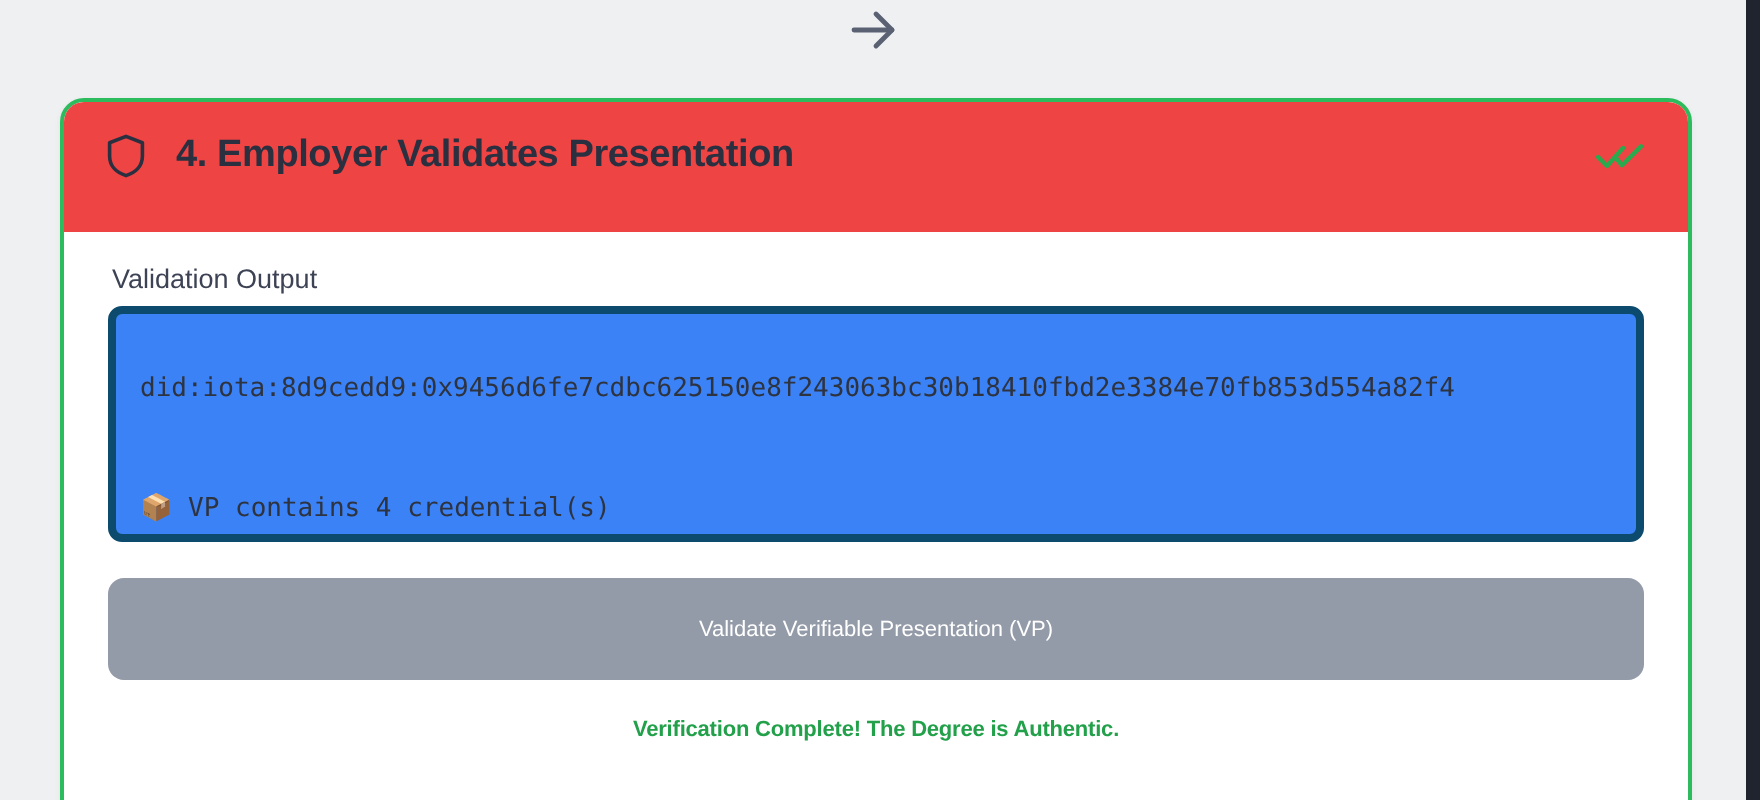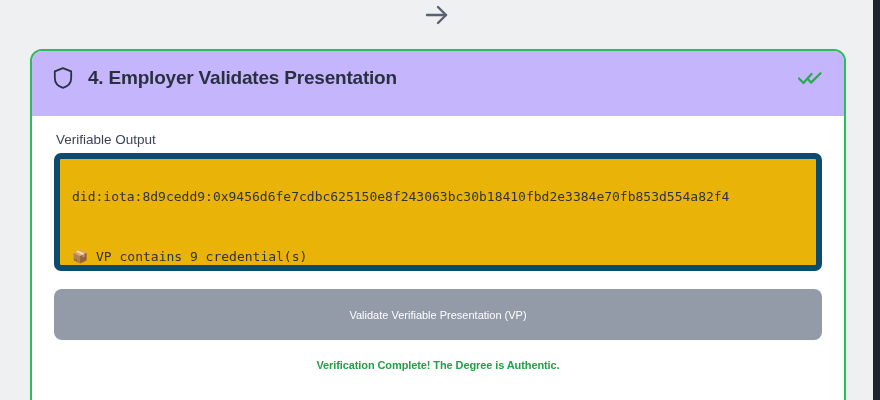--- a/index.html
+++ b/index.html
@@ -56,21 +56,21 @@
     background: #ffffff;
     border: 2px solid #2cbb5d;
     border-radius: 12px;
     box-sizing: border-box;
     overflow: hidden;
     box-shadow: 0 1px 3px rgba(16,24,40,0.06);
   }
 
   .card-header {
     height: 65px;
-    background: #c4b5fd;
+    background: #ef4444;
     display: flex;
     align-items: center;
     padding: 0 22px 12px 20px;
     box-sizing: border-box;
   }
   .shield-icon {
     width: 22px;
     height: 24px;
     flex: 0 0 auto;
     margin-right: 14px;
@@ -96,22 +96,22 @@
     box-sizing: border-box;
   }
 
   .field-label {
     font-size: 13.5px;
     color: #3d4355;
     margin: 0 0 6px 2px;
   }
 
   .console {
-    background: #eab308;
-    border: 6px solid #0c4a6e;
+    background: #3b82f6;
+    border: 4px solid #0c4a6e;
     border-radius: 7px;
     height: 118px;
     overflow: hidden;
     padding: 0 12px;
     box-sizing: border-box;
     font-family: "DejaVu Sans Mono", monospace;
     font-size: 13px;
     line-height: 20px;
     color: #2e3340;
     white-space: pre;
@@ -177,26 +177,26 @@
       <span class="double-check">
         <svg width="24" height="18" viewBox="0 0 24 18" fill="none" stroke="#2aa94f" stroke-width="2.2" stroke-linecap="round" stroke-linejoin="round">
           <polyline points="1,9.5 5.5,14 13.5,5"></polyline>
           <polyline points="9.5,9.5 13,13.6 22.5,4.2"></polyline>
         </svg>
       </span>
     </div>
 
     <div class="card-body">
 
-      <div class="field-label">Verifiable Output</div>
+      <div class="field-label">Validation Output</div>
 
       <div class="console">
         <div class="console-inner">
           <div class="console-line"><span>did:iota:8d9cedd9:0x9456d6fe7cdbc625150e8f243063bc30b18410fbd2e3384e70fb853d554a82f4</span></div>
-          <div class="console-line"><span class="emo">📦</span> <span>VP contains 9 credential(s)</span></div>
+          <div class="console-line"><span class="emo">📦</span> <span>VP contains 4 credential(s)</span></div>
           
           
           
           
         </div>
       </div>
 
       <button class="validate-button" disabled="">Validate Verifiable Presentation (VP)</button>
 
       <div class="status-text">Verification Complete! The Degree is Authentic.</div>

